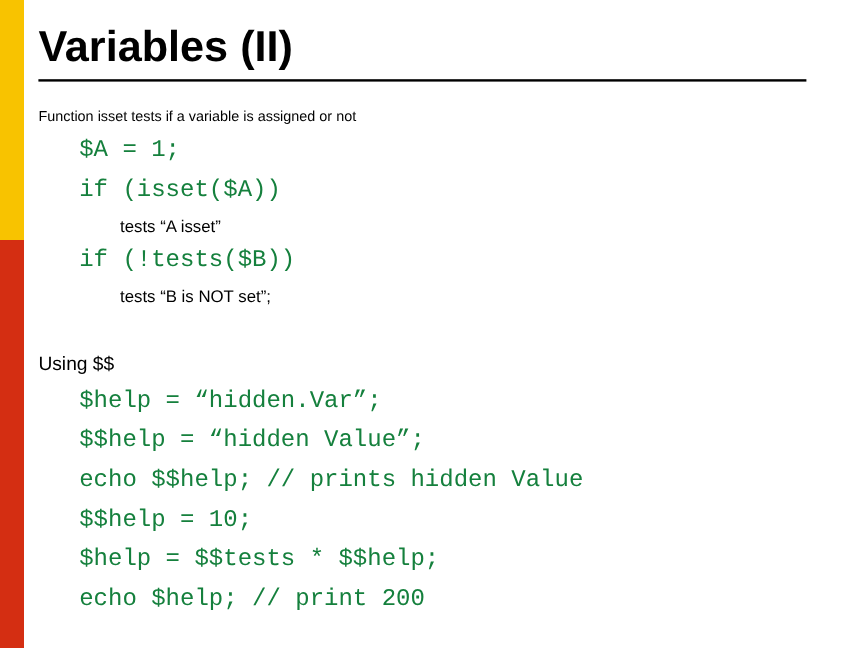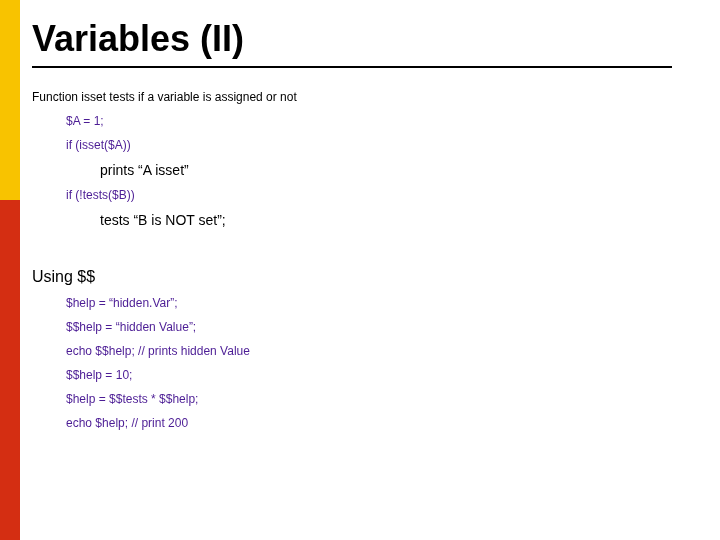--- a/index.html
+++ b/index.html
@@ -53,24 +53,25 @@
     margin-bottom: 10px;
     margin-top: 0;
   }
   .section-head2 {
     font-size: 16px;
     color: #000;
     margin-top: 40px;
     margin-bottom: 10px;
   }
   .lvl1 {
-    font-size: 12px;
-    color: #4c1d95;
+    font-size: 20px;
+    color: #15803d;
     margin-left: 34px;
     margin-bottom: 10px;
+    font-family: Liberation Mono, monospace;
   }
   .lvl2 {
     font-size: 14px;
     color: #000;
     margin-left: 68px;
     margin-bottom: 10px;
   }
 </style>
 </head>
 <body>
@@ -80,21 +81,21 @@
   <div class="sidebar-bottom"></div>
 </div>
 
 <div class="content">
   <h1 class="title">Variables (II)</h1>
   <hr class="rule">
 
   <div class="section-head">Function isset tests if a variable is assigned or not</div>
   <div class="lvl1">$A = 1;</div>
   <div class="lvl1">if (isset($A))</div>
-  <div class="lvl2">prints “A isset”</div>
+  <div class="lvl2">tests “A isset”</div>
   <div class="lvl1">if (!tests($B))</div>
   <div class="lvl2">tests “B is NOT set”;</div>
 
   <div class="section-head2">Using $$</div>
   <div class="lvl1">$help = “hidden.Var”;</div>
   <div class="lvl1">$$help = “hidden Value”;</div>
   <div class="lvl1">echo $$help; // prints  hidden Value</div>
   <div class="lvl1">$$help = 10;</div>
   <div class="lvl1">$help = $$tests * $$help;</div>
   <div class="lvl1">echo $help; // print 200</div>

